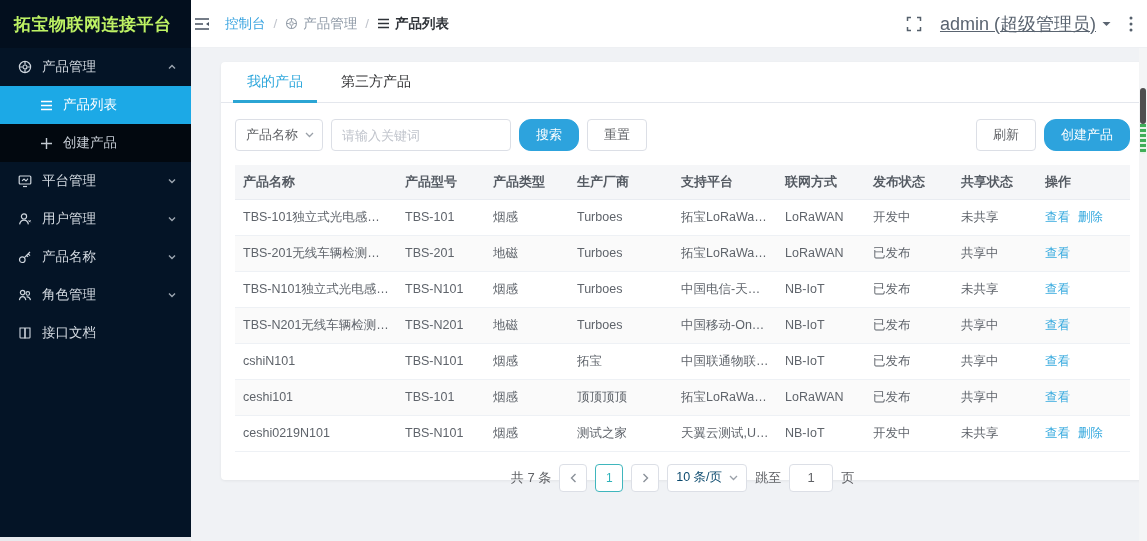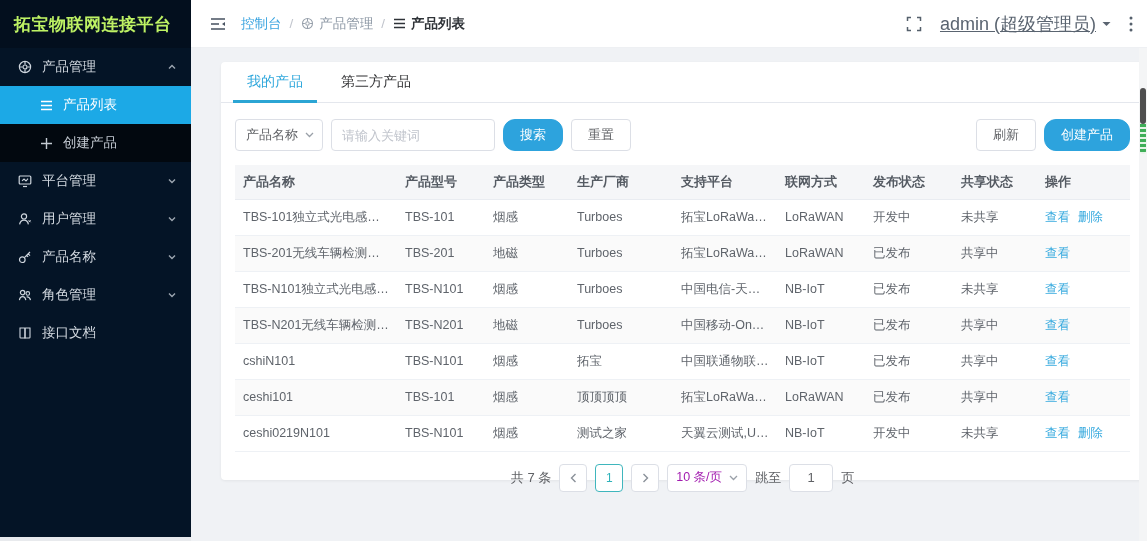--- a/index.html
+++ b/index.html
@@ -15,21 +15,21 @@
   .menu-item { height:38px; display:flex; align-items:center; gap:10px;
     padding:0 14px 0 18px; font-size:13.5px; cursor:pointer; color:#d4dae1; }
   .menu-item .mi-label { flex:1; }
   .menu-item svg { flex:0 0 auto; }
   .submenu { background:#02080f; }
   .submenu .menu-item { padding-left:40px; color:#c3cad2; }
   .menu-item.active { background:#1ca9e6; color:#ffffff; }
   .chev { opacity:.75; }
 
   
-  .topbar { position:absolute; left:191px; top:0; right:0; height:48px;
+  .topbar { position:absolute; left:175px; top:0; right:0; height:48px;
     background:#ffffff; display:flex; align-items:center;
     border-bottom:1px solid #eef0f3; padding:8px 14px;justify-content:space-between; }
   .fold { margin:0 14px 0 4px; color:#475260; cursor:pointer; display:flex; }
   .crumbs { display:flex; align-items:center; gap:8px; font-size:13.5px; }
   .crumb-link { color:#3aa4e0; cursor:pointer; }
   .crumb-sep { color:#c0c4cc; }
   .crumb-mid { color:#8d98a5; display:flex; align-items:center; gap:5px; }
   .crumb-cur { color:#2f3338; font-weight:bold; display:flex; align-items:center; gap:5px; }
   .top-right { margin-left:auto; display:flex; align-items:center; gap:18px; }
   .fs-icon { color:#55606c; cursor:pointer; display:flex; }
@@ -47,21 +47,21 @@
   .tab { font-size:14px; color:#303133; padding:10px 2px 11px; cursor:pointer;
     position:relative; }
   .tab.active { color:#2fa7dc; }
   .tab.active::after { content:""; position:absolute; left:-12px; right:-12px;
     bottom:-1px; height:3px; background:#2ba5d4; }
 
   .toolbar { display:flex; align-items:center; padding:16px 14px 14px; gap:8px; }
   .fake-select { width:88px; height:32px; border:1px solid #dcdfe6; border-radius:4px;
     display:flex; align-items:center; justify-content:space-between;
     padding:0 8px 0 10px; font-size:13px; color:#606266; cursor:pointer; background:#fff; }
-  .kw-input { width:164px; height:32px; border:1px solid #dcdfe6; border-radius:4px;
+  .kw-input { width:180px; height:32px; border:1px solid #dcdfe6; border-radius:4px;
     padding:0 10px; font-size:13px; color:#303133; outline:none;
     font-family:inherit; }
   .kw-input::placeholder { color:#c0c4cc; }
   .btn { height:32px; border-radius:4px; font-size:13px; padding:0 16px;
     cursor:pointer; border:1px solid #dcdfe6; background:#fff; color:#606266;
     font-family:inherit; }
   .btn.primary { background:#2da3dd; border-color:#2da3dd; color:#fff;border-radius:12px; }
   .toolbar .spacer { flex:1; }
 
   table.grid { width:895px; margin:0 14px; border-collapse:collapse; table-layout:fixed; }
@@ -74,21 +74,21 @@
   .op-link { color:#3aabdf; cursor:pointer; margin-right:8px; }
 
   .pager { display:flex; align-items:center; justify-content:center; gap:8px;
     margin-top:12px; font-size:13px; color:#606266; }
   .pg-btn { width:28px; height:28px; border:1px solid #dcdfe6; border-radius:4px;
     background:#fff; display:flex; align-items:center; justify-content:center;
     color:#8a9099; cursor:pointer; font-size:12px; }
   .pg-btn.cur { border-color:#3fb6bd; color:#2fb3ba; }
   .pg-size { width:80px; height:28px; border:1px solid #dcdfe6; border-radius:4px;
     display:flex; align-items:center; justify-content:space-between; padding:0 8px;
-    font-size:12.5px; color:#a21caf; cursor:pointer; background:#fff; }
+    font-size:12.5px; color:#0c4a6e; cursor:pointer; background:#fff; }
   .jump-input { width:44px; height:28px; border:1px solid #dcdfe6; border-radius:4px;
     text-align:center; font-size:13px; color:#606266; outline:none; font-family:inherit; }
 
   
   .scroll-track { position:absolute; right:0; top:48px; width:8px; bottom:0;
     background:#f4f5f6; }
   .scroll-thumb { position:absolute; right:1px; top:40px; width:6px; height:36px;
     background:#4f4f4f; border-radius:3px; }
   .scroll-green { position:absolute; right:1px; top:76px; width:6px; height:30px;
     border-radius:0 0 3px 3px;

